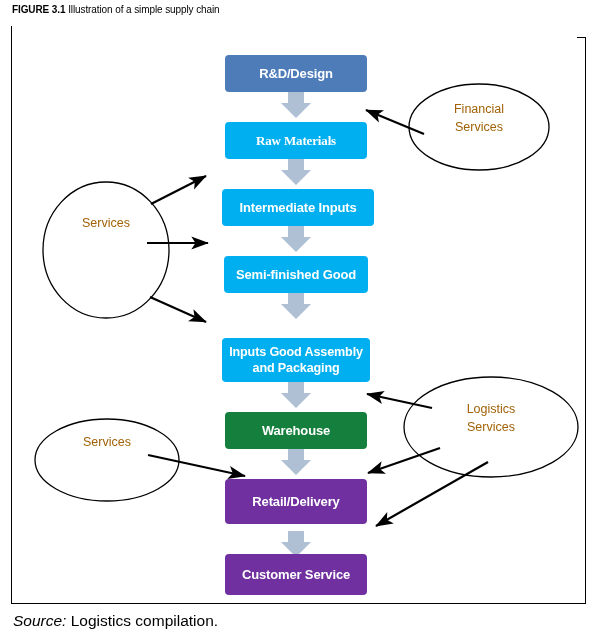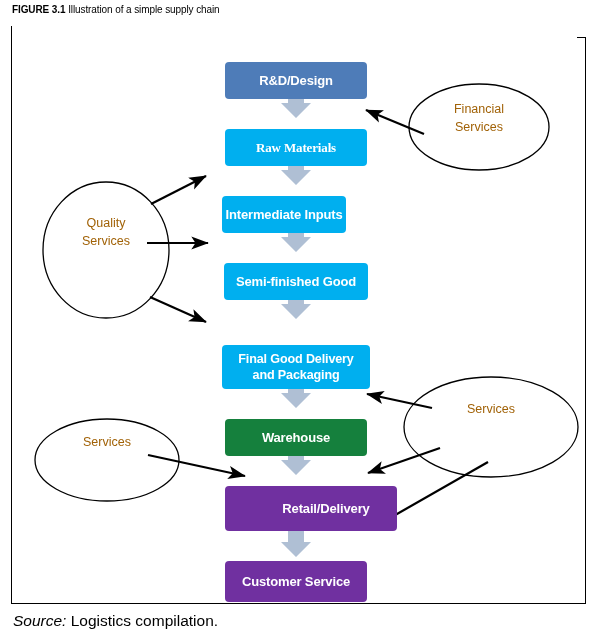--- a/index.html
+++ b/index.html
@@ -22,21 +22,21 @@
   
   #source{position:absolute;left:13px;top:612px;font-size:15.5px;white-space:nowrap;}
   #source .it{font-style:italic;}
 
   
   #canvas{position:absolute;left:0;top:0;width:600px;height:642px;}
 
   
   .node{position:absolute;border-radius:4px;display:flex;align-items:center;
         justify-content:center;text-align:left;color:#ffffff;
-        font-weight:bold;font-size:13px;line-height:15.5px;letter-spacing:-0.15px;margin-top:7px;}
+        font-weight:bold;font-size:13px;line-height:15.5px;letter-spacing:-0.15px;}
   .node.two-line{font-size:12.6px;line-height:16px;}
 
   
   .ell-label{position:absolute;text-align:center;font-size:12.5px;
              line-height:18px;color:#a16207;}
 </style>
 </head>
 <body>
 
 <div id="caption">
@@ -105,58 +105,58 @@
 </svg>
 
 <div class="node" style="left:225px;top:55px;width:142px;height:37px;background:#4E7CB8;">
   <span>R&amp;D/Design</span>
 </div>
 
 <div class="node" style="left:225px;top:122px;width:142px;height:37px;background:#00AFEF;font-family:Liberation Serif, serif;">
   <span>Raw Materials</span>
 </div>
 
-<div class="node" style="left:222px;top:189px;width:124px;height:37px;background:#00AFEF;">
+<div class="node" style="left:222px;top:189px;width:152px;height:37px;background:#00AFEF;">
   <span>Intermediate Inputs</span>
 </div>
 
 <div class="node" style="left:224px;top:256px;width:144px;height:37px;background:#00AFEF;">
   <span>Semi-finished Good</span>
 </div>
 
 <div class="node two-line" style="left:222px;top:338px;width:148px;height:44px;background:#00AFEF;flex-direction:column;">
-  <span>Final Good Delivery</span>
+  <span>Inputs Good Assembly</span>
   <span>and Packaging</span>
 </div>
 
 <div class="node" style="left:225px;top:412px;width:142px;height:37px;background:#15803d;">
   <span>Warehouse</span>
 </div>
 
-<div class="node" style="left:225px;top:479px;width:142px;height:45px;background:#7030A0;padding-left:30px;">
+<div class="node" style="left:225px;top:479px;width:142px;height:45px;background:#7030A0;">
   <span>Retail/Delivery</span>
 </div>
 
 <div class="node" style="left:225px;top:554px;width:142px;height:41px;background:#7030A0;">
   <span>Customer Service</span>
 </div>
 
 <div class="ell-label" style="left:429px;top:100px;width:100px;">
   <div>Financial</div>
   <div>Services</div>
 </div>
 
 <div class="ell-label" style="left:56px;top:214px;width:100px;">
-  <div>Quality</div>
   <div>Services</div>
 </div>
 
 <div class="ell-label" style="left:57px;top:433px;width:100px;">
   <div>Services</div>
 </div>
 
 <div class="ell-label" style="left:441px;top:400px;width:100px;">
+  <div>Logistics</div>
   <div>Services</div>
 </div>
 
 <div id="source">
   <span class="it">Source:</span><span>&nbsp;</span><span>Logistics compilation.</span>
 </div>
 
 </body></html>

